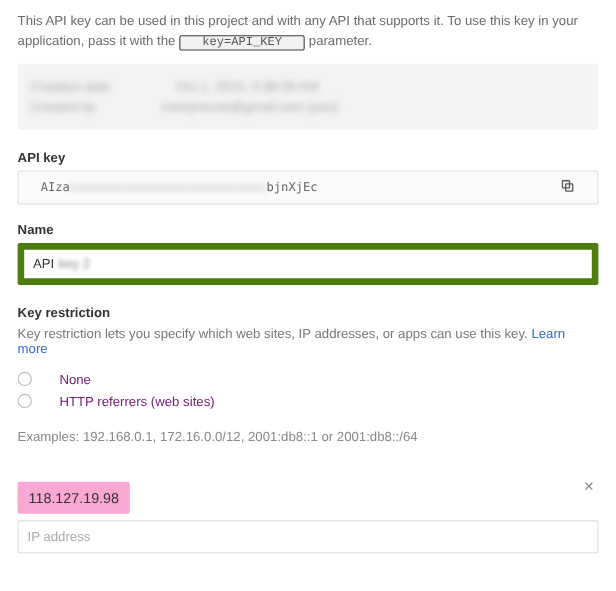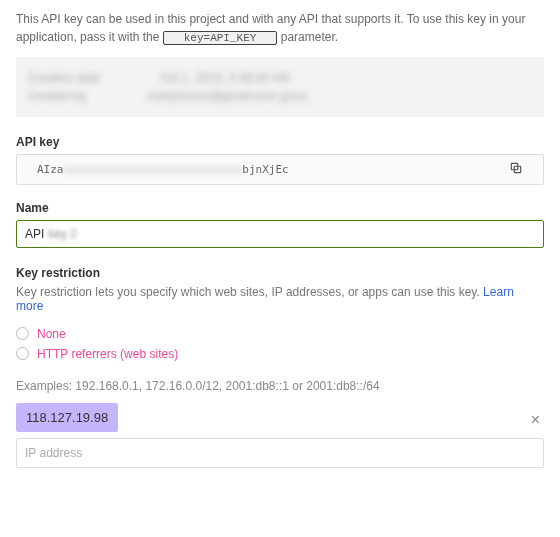--- a/index.html
+++ b/index.html
@@ -52,51 +52,52 @@
     padding: 6px 20px;
     font-family: Menlo, Consolas, monospace;
     font-size: 11px;
     color: #666;
     margin-bottom: 16px;
   }
   .key-blur-segment { filter: blur(3px); display: inline-block; color:#aaa;}
   .copy-icon { cursor: pointer; color: #555; }
   .text-input {
     width: 100%;
-    border: 1px solid #4d7c0f;
+    border: 6px solid #4d7c0f;
     border-radius: 2px;
     padding: 6px 8px;
     font-size: 12px;
     color: #333;
     outline: none;
     margin-bottom: 18px;
   }
   .name-blur-tail { filter: blur(2px); color:#888;}
   .help-text { color: #777; margin-bottom: 14px; }
   .help-text a { color: #3367d6; text-decoration: none; }
   .radio-group { display: flex; flex-direction: column; gap: 6px; margin-bottom: 18px; }
-  .radio-item { display: flex; align-items: center; gap: 8px; color: #ec4899; cursor: pointer; }
+  .radio-item { display: flex; align-items: center; gap: 25px; color: #701a75; cursor: pointer; }
   .radio-dot {
     width: 13px; height: 13px; border-radius: 50%;
     border: 1.5px solid #bbb; display: inline-flex;
     align-items: center; justify-content: center;
   }
   .radio-dot.selected { border-color: #3b78e7; }
   .radio-dot.selected::after {
     content: ""; width: 7px; height: 7px; background: #3b78e7; border-radius: 50%;
   }
   .sub-label { font-weight: 700; color: #333; }
   .sub-label .optional { font-weight: 400; color: #aaa; }
   .examples { color: #888; margin: 2px 0 10px 0; }
   .chip {
     display: inline-flex; align-items: center;
-    background: #c4b5fd; border-radius: 2px;
+    background: #f9a8d4; border-radius: 2px;
     padding: 7px 10px; gap: 10px;
     color: #333; font-size: 13px;
     margin-bottom: 6px;
+    margin-top: 24px;
   }
   .chip-row { display:flex; justify-content:space-between; align-items:center; }
   .chip-close { color:#888; font-size:16px; cursor:pointer; padding:0 4px;}
   .ip-input {
     width: 100%;
     border: 1px solid #ddd;
     border-radius: 2px;
     padding: 7px 8px;
     font-size: 12px;
     color: #333;

